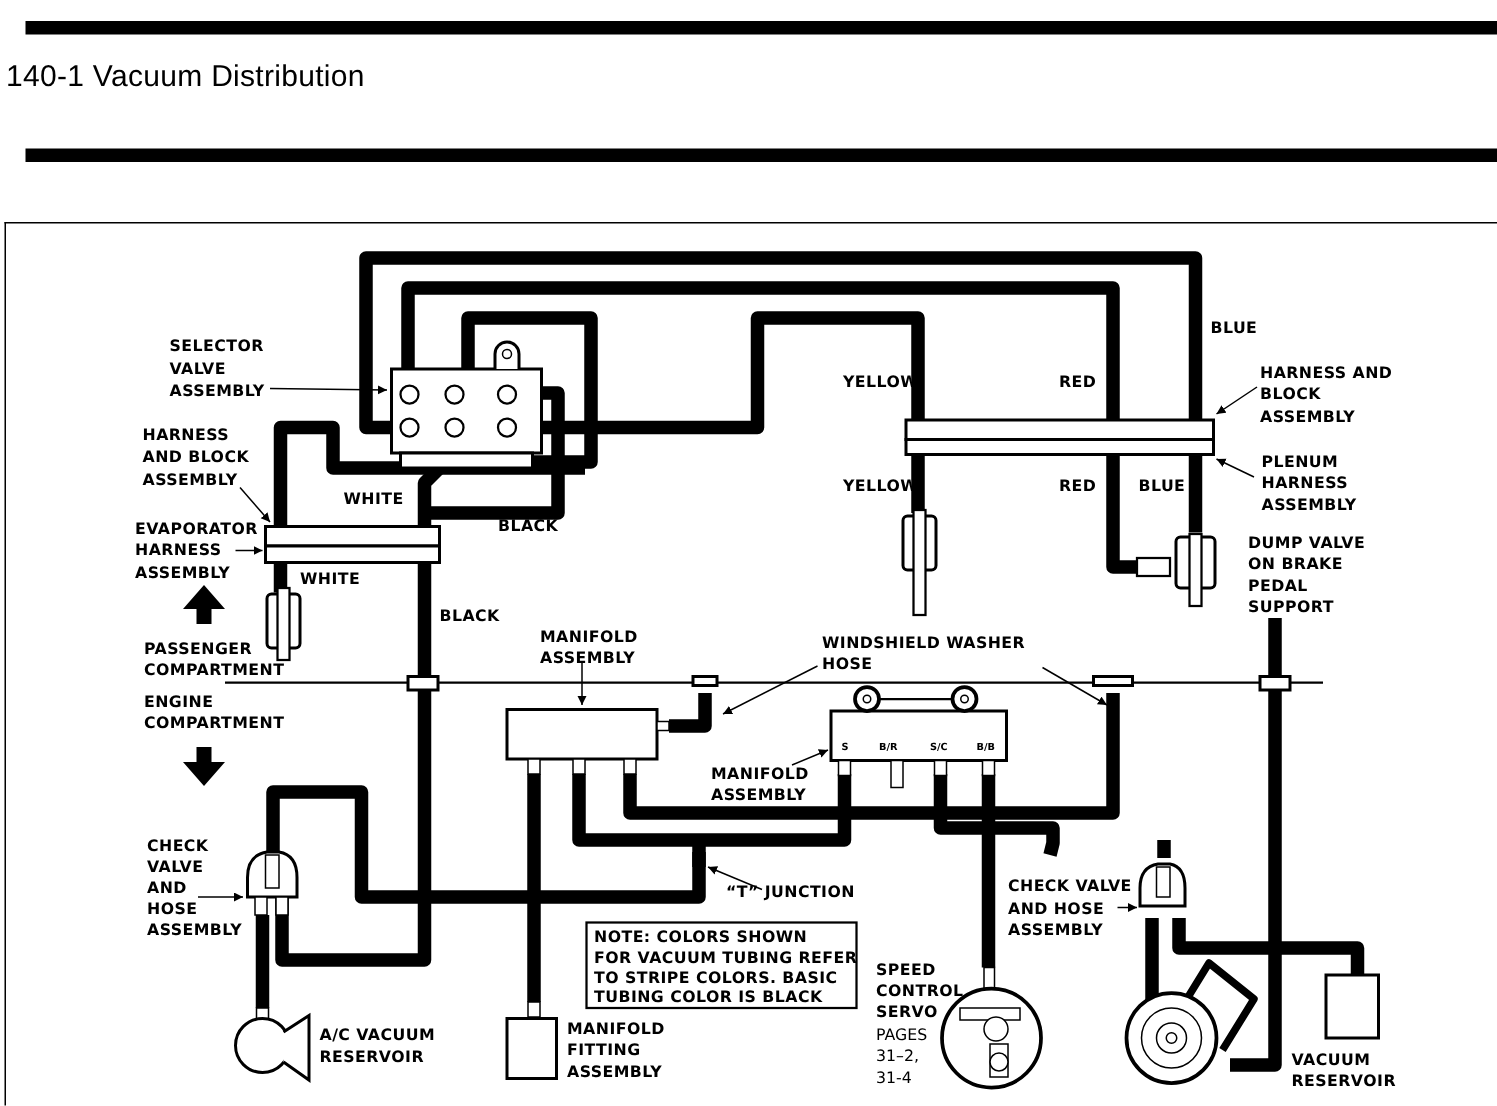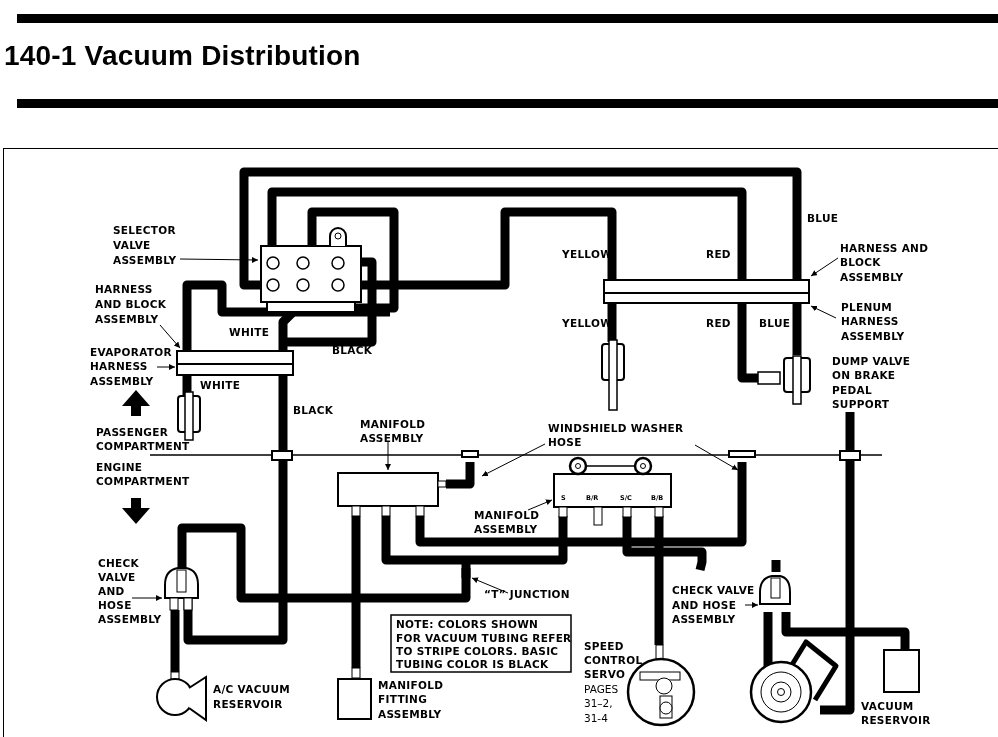--- a/index.html
+++ b/index.html
@@ -1,21 +1,21 @@
 <!DOCTYPE html>
 <html><head>
 <meta charset="utf-8">
 <style>
   html, body { margin:0; padding:0; background:#ffffff; }
   body { width:998px; height:737px; position:relative; overflow:hidden;
          font-family:"Liberation Sans", sans-serif; color:#000; }
   .rule { position:absolute; left:17px; right:0; height:9px; background:#000; }
   .rule.top { top:14px; }
   .rule.bottom { top:99px; }
-  .title { position:absolute; left:4px; top:40px; font-size:28px; font-weight:bold;
+  .title { position:absolute; left:4px; top:40px; font-size:20px; font-weight:normal;
            font-family:"Liberation Sans", sans-serif; letter-spacing:0.2px; }
   .frame { position:absolute; left:3px; top:148px; width:1000px; height:600px;
            border-top:1.5px solid #000; border-left:1.5px solid #000; }
   svg { position:absolute; left:0; top:0; }
   .lbl { font-family:"DejaVu Sans", sans-serif; font-weight:bold; font-size:10.5px; letter-spacing:0.3px; }
   .lbl-sm { font-family:"DejaVu Sans", sans-serif; font-weight:bold; font-size:6.5px; }
   .lbl-reg { font-family:"DejaVu Sans", sans-serif; font-weight:normal; font-size:10.5px; }
   .tube { fill:none; stroke:#000; stroke-width:9; stroke-linejoin:round; stroke-linecap:butt; }
   .arrow { fill:none; stroke:#000; stroke-width:1; }
   .box { fill:#fff; stroke:#000; stroke-width:2; }

